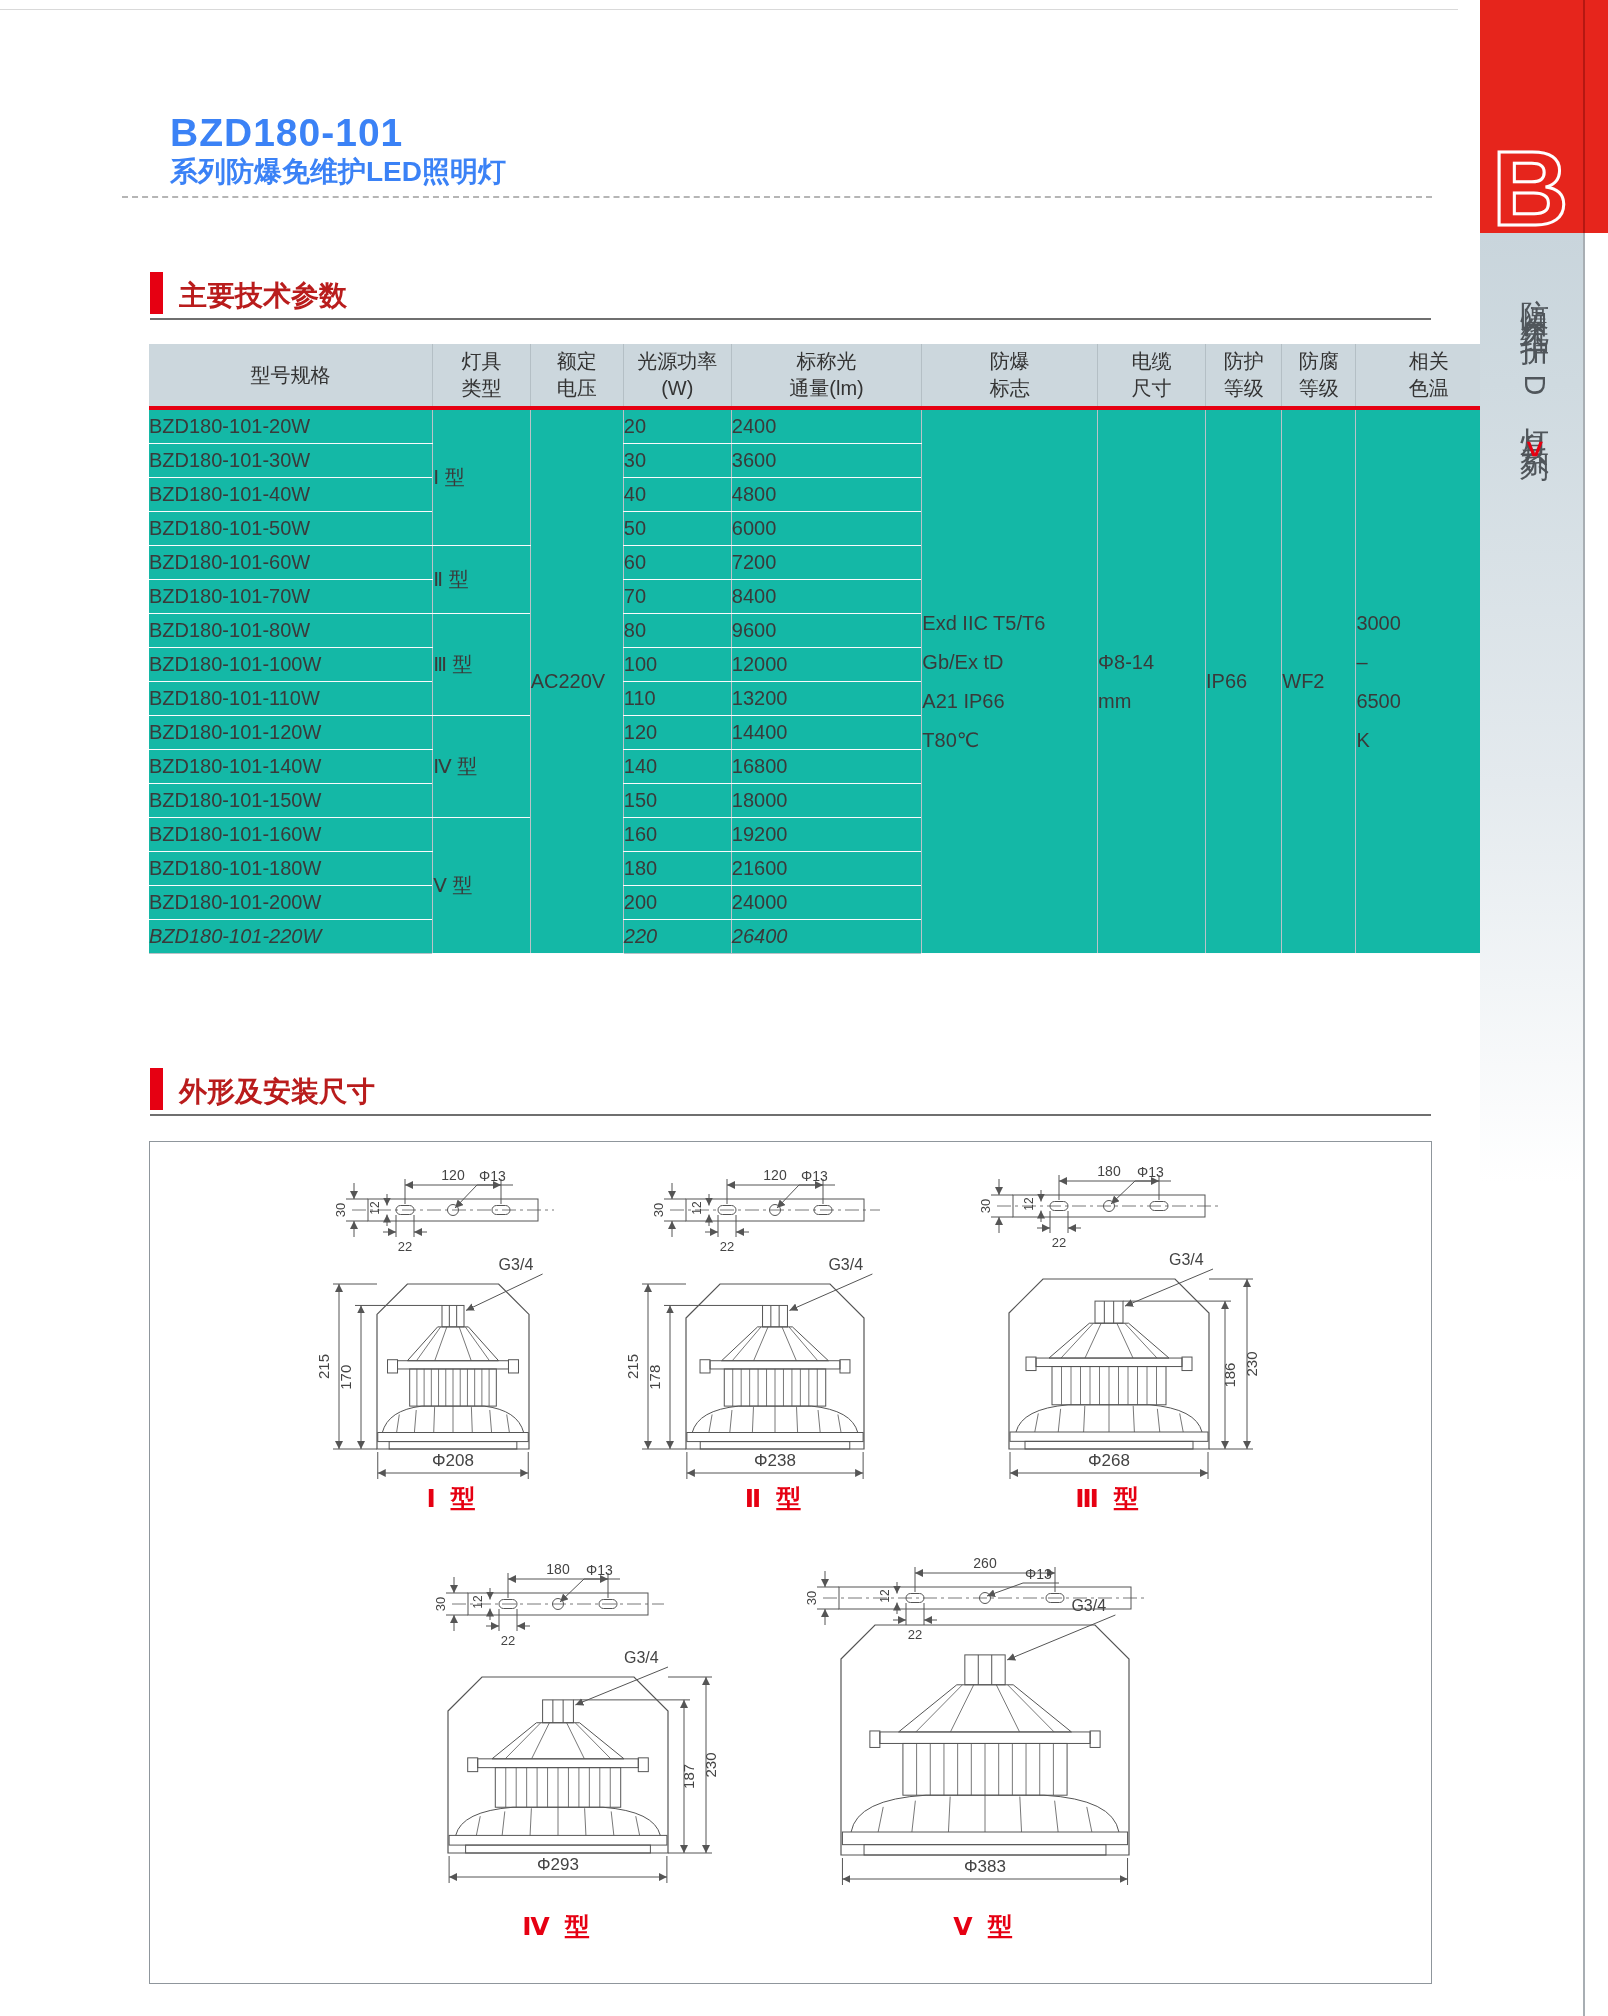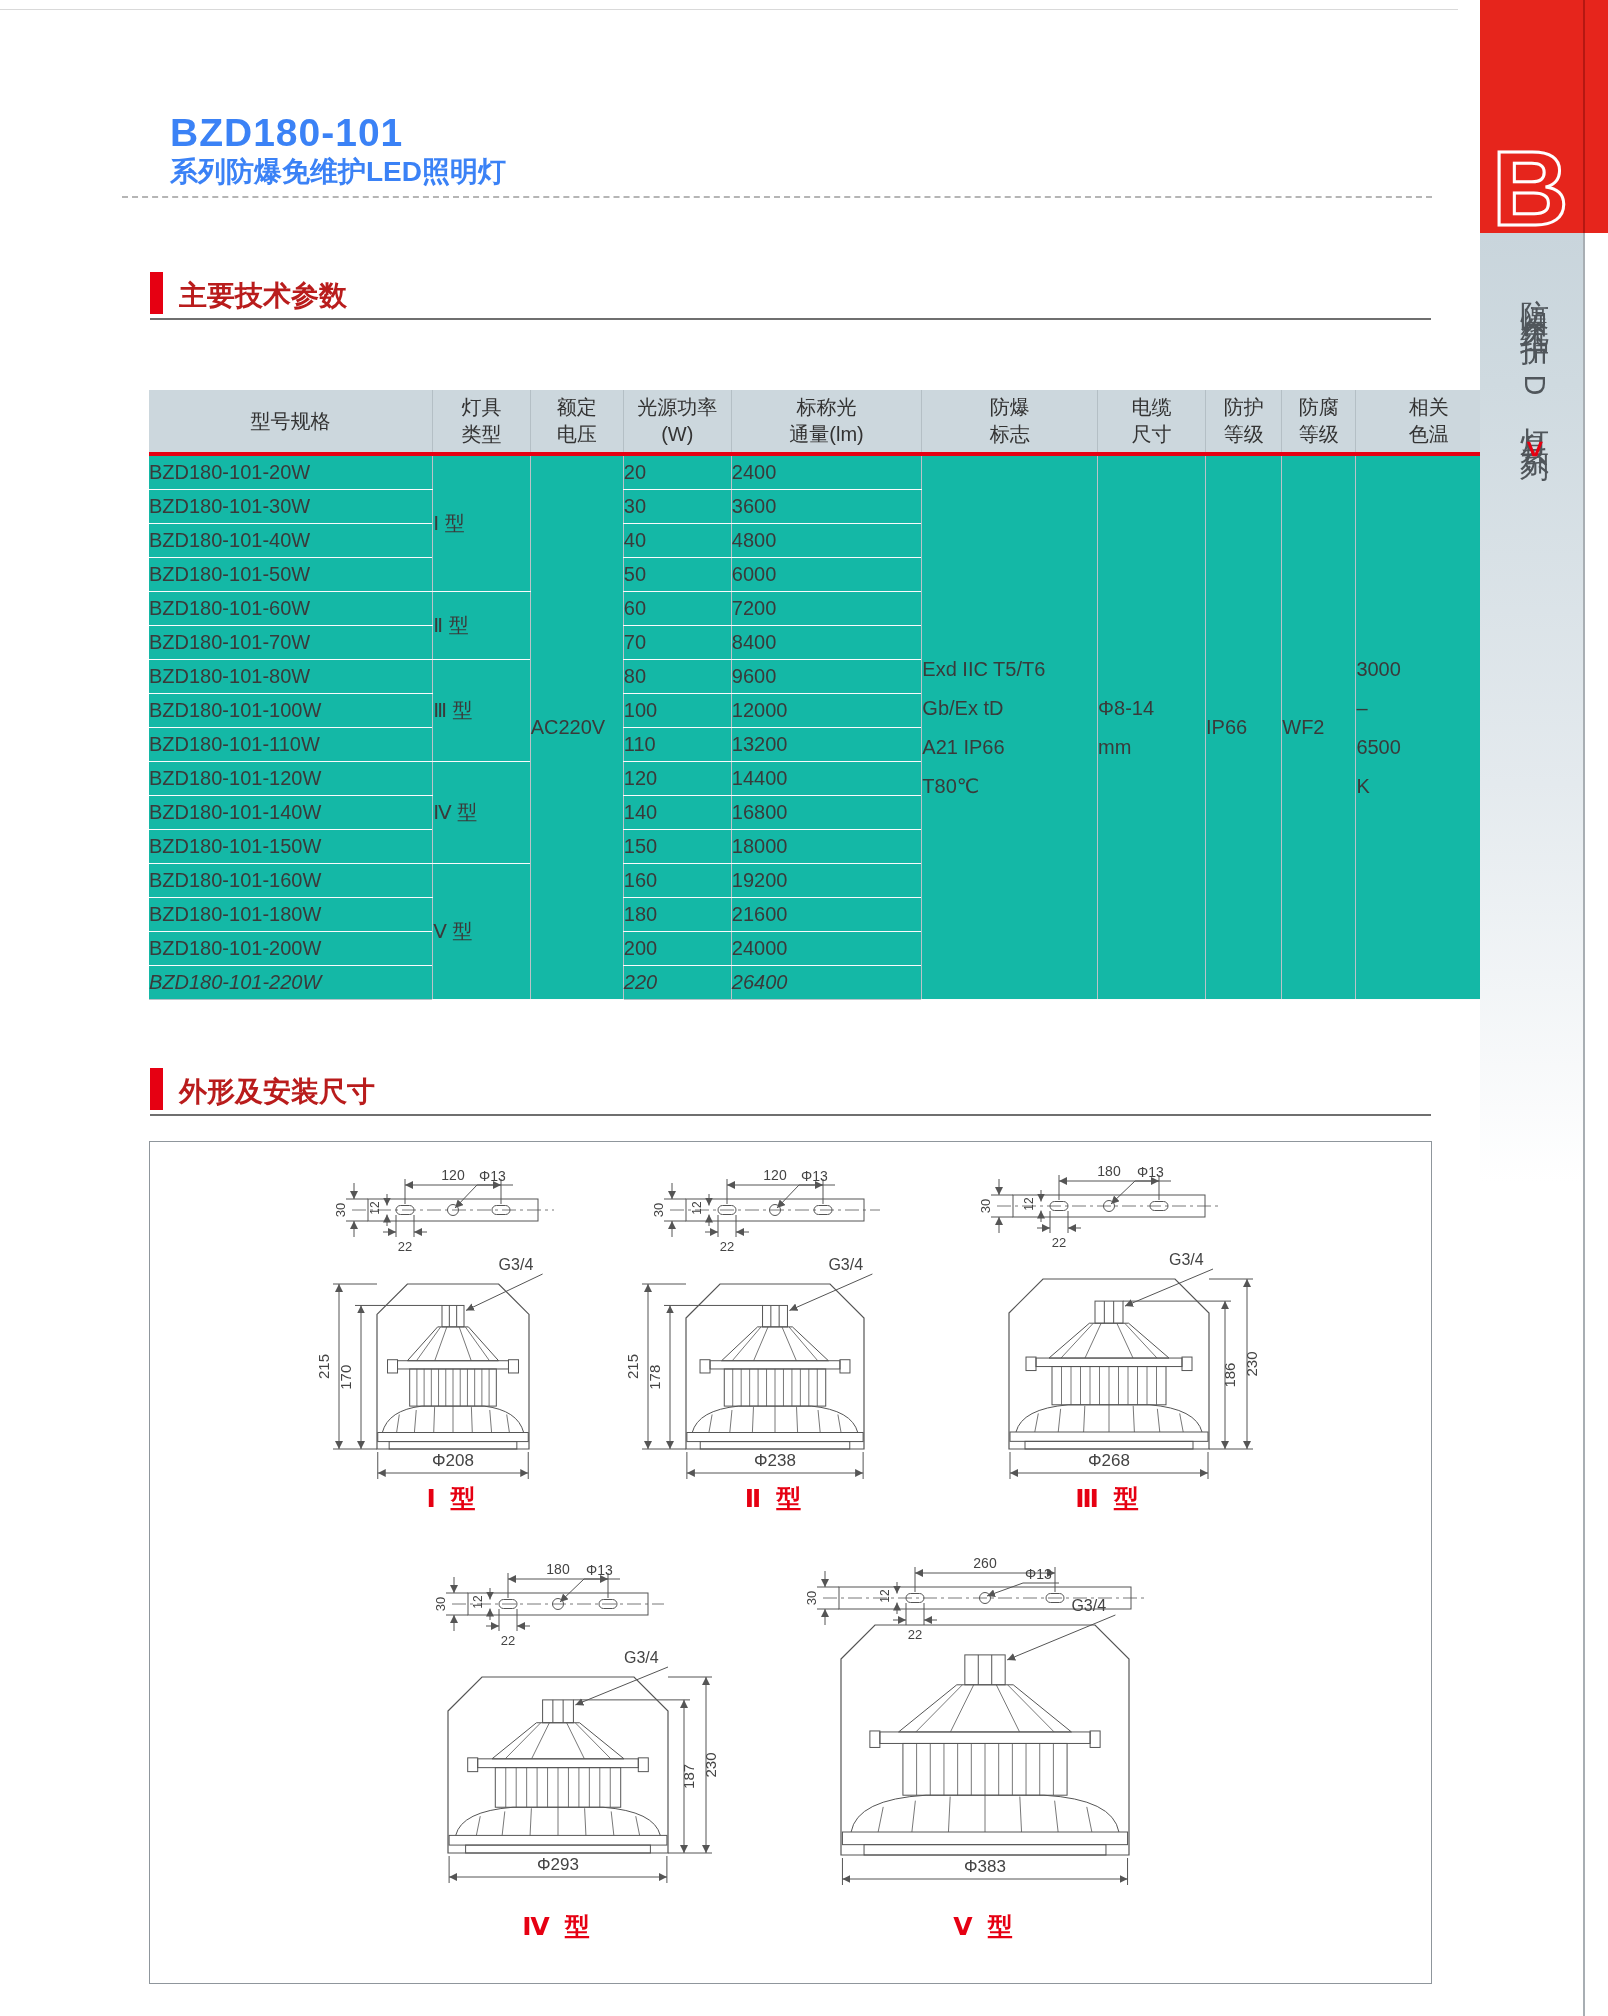--- a/index.html
+++ b/index.html
@@ -12,21 +12,21 @@
   .title-line1{font-size:39px;font-weight:bold;line-height:42px;letter-spacing:1px;}
   .title-line2{font-size:28px;font-weight:bold;line-height:36px;}
   .dash-line{left:122px;top:196px;width:1310px;border-top:2px dashed #b5b5b5;height:0;}
   
   .section{left:150px;display:flex;align-items:flex-start;}
   .sec-bar{width:13px;height:42px;background:#e60012;margin-right:16px;flex:none;}
   .sec-title{font-size:28px;font-weight:bold;color:#b91c1c;padding-top:5px;}
   .sec-line{left:150px;width:1281px;height:2px;background:#6f6f6f;}
   
   .table-wrap{left:149px;top:344px;}
-  table{border-collapse:collapse;table-layout:fixed;width:1352px;margin-top:46px;}
+  table{border-collapse:collapse;table-layout:fixed;width:1352px;}
   thead th{background:#ccd7dd;height:62px;font-size:20px;font-weight:normal;color:#333;
     line-height:1.35;border-left:1px solid #b4bfc5;border-bottom:4px solid #e60012;padding:0;}
   thead th:first-child{border-left:none;}
   tbody td{background:#14b8a6;height:33px;text-align:left;vertical-align:middle;
     font-size:20px;color:#3a3a3a;border-top:1px solid #c1c9ce;border-bottom:1px solid #fafbfc;
     border-left:1px solid #b9c2c8;padding:0;line-height:1.25;}
   tbody td:first-child{border-left:none;}
   tbody tr:last-child td{border-bottom:1px solid #b9c2c8;font-style:italic;}
   td.ml{line-height:1.95;}
   .note{left:150px;top:994px;font-size:22px;color:#e60012;letter-spacing:1px;}

